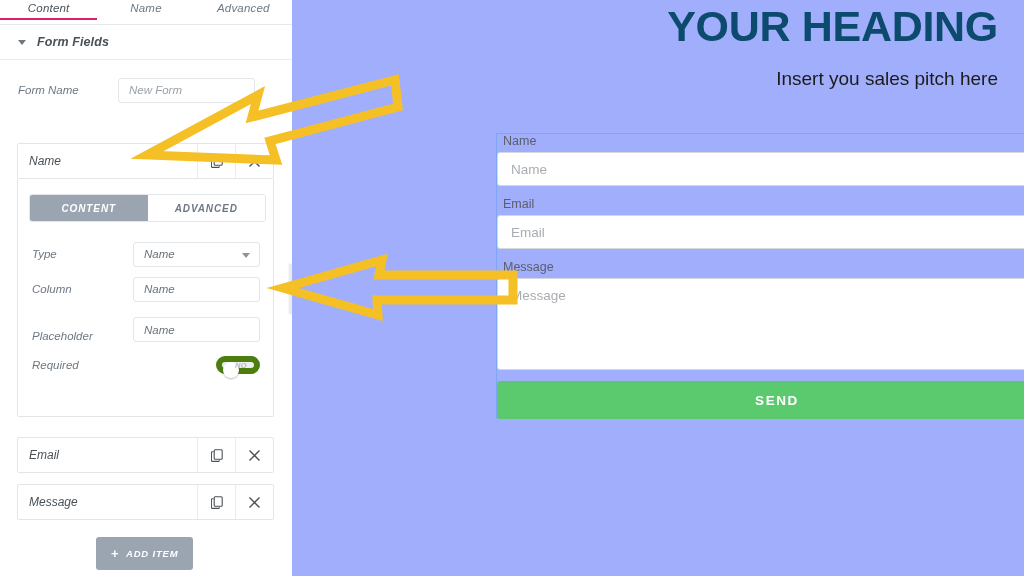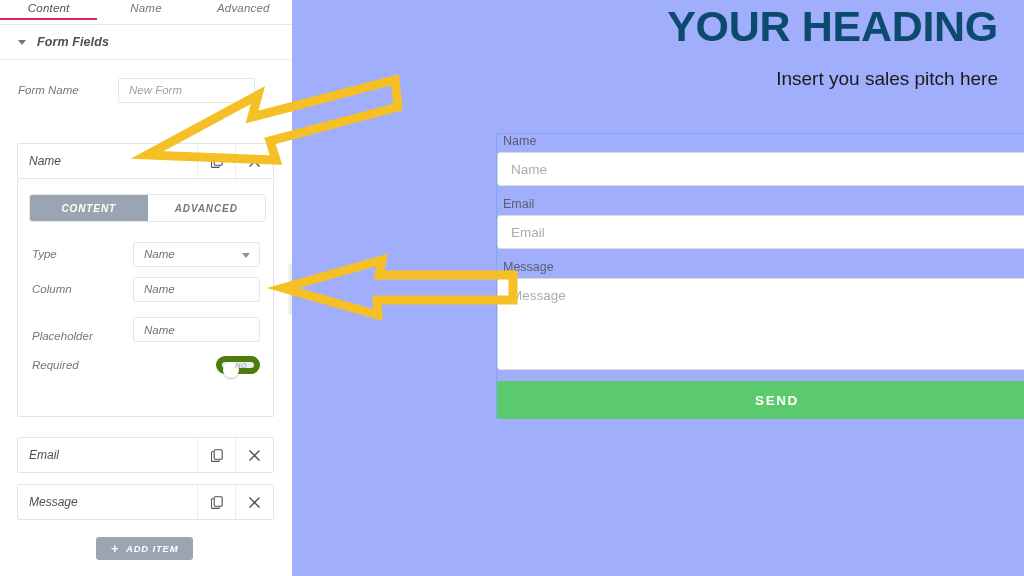--- a/index.html
+++ b/index.html
@@ -132,21 +132,21 @@
   .toggle .tlabel{
     position:absolute;right:7px;font-size:7.5px;font-weight:bold;color:#b4bbc1;letter-spacing:.4px;
   }
   .device-icon{
     width:15px;height:15px;border-radius:50%;background:#e7eaed;
     display:flex;align-items:center;justify-content:center;color:#9aa2a9;
   }
 
   
   #add-item-btn{
-    position:absolute;left:96px;top:537px;width:97px;height:23px;
+    position:absolute;left:96px;top:537px;width:97px;height:33px;
     background:#9aa5b1;border-radius:3px;color:#fff;
     display:flex;align-items:center;justify-content:center;gap:7px;
     font-size:9.5px;font-weight:bold;letter-spacing:.8px;cursor:pointer;
   }
   #add-item-btn .plus{font-size:13px;font-weight:bold;line-height:0;}
 
   
   #panel-handle{
     position:absolute;left:289px;top:264px;width:13px;height:50px;
     background:#e9ecef;border-radius:0 2px 2px 0;cursor:col-resize;

